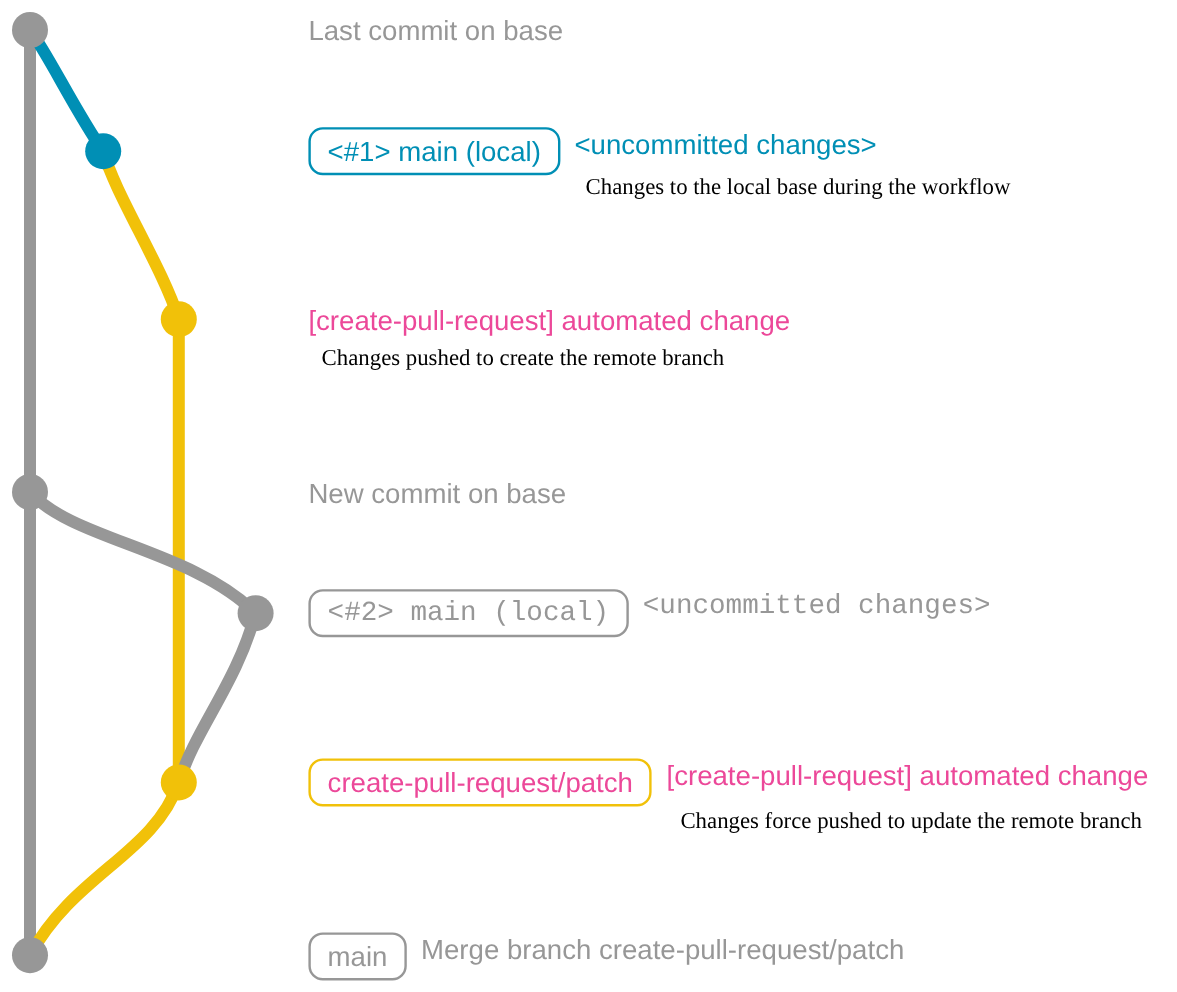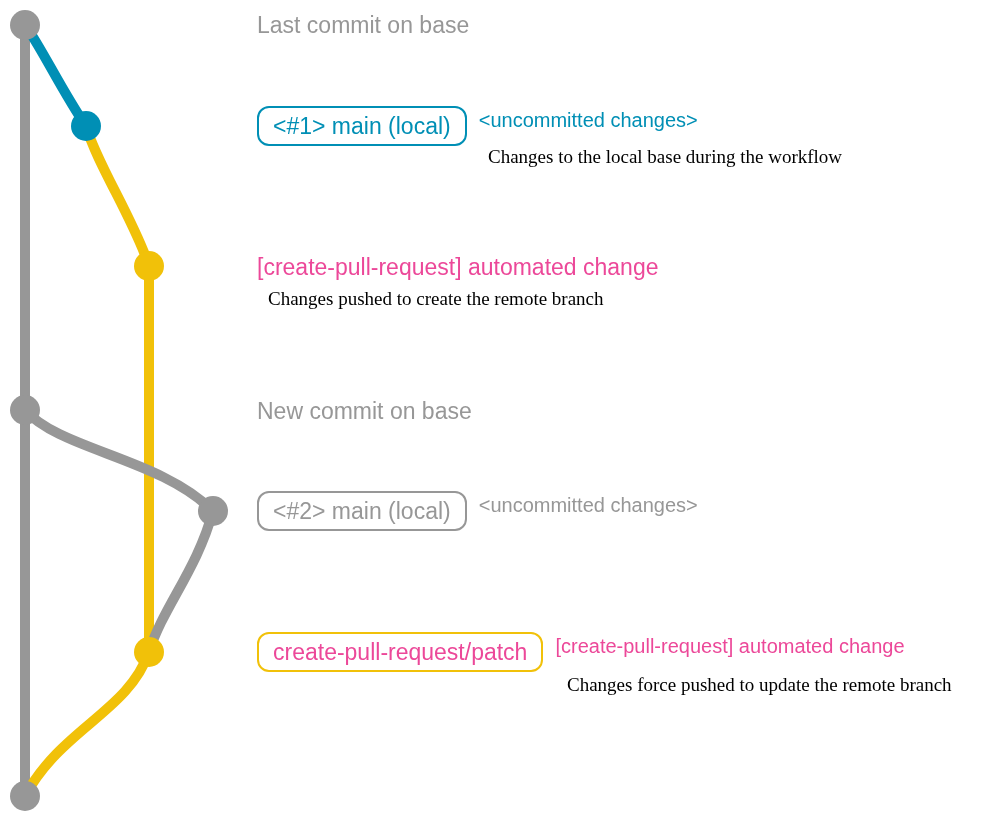--- a/index.html
+++ b/index.html
@@ -40,21 +40,21 @@
   .branch-box {
     display: inline-block;
     border: 2px solid;
     border-radius: 12px;
     padding: 5px 14px;
     font-size: 23px;
     line-height: 26px;
     white-space: nowrap;
   }
   .side-label {
-    font-size: 20px;
+    font-size: 23px;
     line-height: 28px;
     white-space: nowrap;
   }
   .msg-label {
     position: absolute;
     font-size: 23px;
     line-height: 28px;
     white-space: nowrap;
   }
   .note {
@@ -99,25 +99,29 @@
     <span class="branch-box c-blue">&lt;#1&gt; main (local)</span>
     <span class="side-label c-blue">&lt;uncommitted changes&gt;</span>
   </div>
   <div class="note" style="left:488px; top:145px;">Changes to the local base during the workflow</div>
 
   <div class="msg-label c-yellow" style="left:257px; top:253px;">[create-pull-request] automated change</div>
   <div class="note" style="left:268px; top:287px;">Changes pushed to create the remote branch</div>
 
   <div class="heading c-gray" style="left:257px; top:397px;">New commit on base</div>
 
-  <div class="label-row" style="left:257px; top:491px;">
+  <div class="label-row" style="left:257px; top:491px;font-family:Liberation Mono, monospace;">
     <span class="branch-box c-gray">&lt;#2&gt; main (local)</span>
     <span class="side-label c-gray">&lt;uncommitted changes&gt;</span>
   </div>
 
   <div class="label-row" style="left:257px; top:632px;">
     <span class="branch-box c-yellow">create-pull-request/patch</span>
     <span class="side-label c-yellow">[create-pull-request] automated change</span>
   </div>
   <div class="note" style="left:567px; top:673px;">Changes force pushed to update the remote branch</div>
 
+  <div class="label-row" style="left:257px; top:777px;">
+    <span class="branch-box c-gray">main</span>
+    <span class="side-label c-gray">Merge branch create-pull-request/patch</span>
+  </div>
 
 </div>
 
 </body></html>

